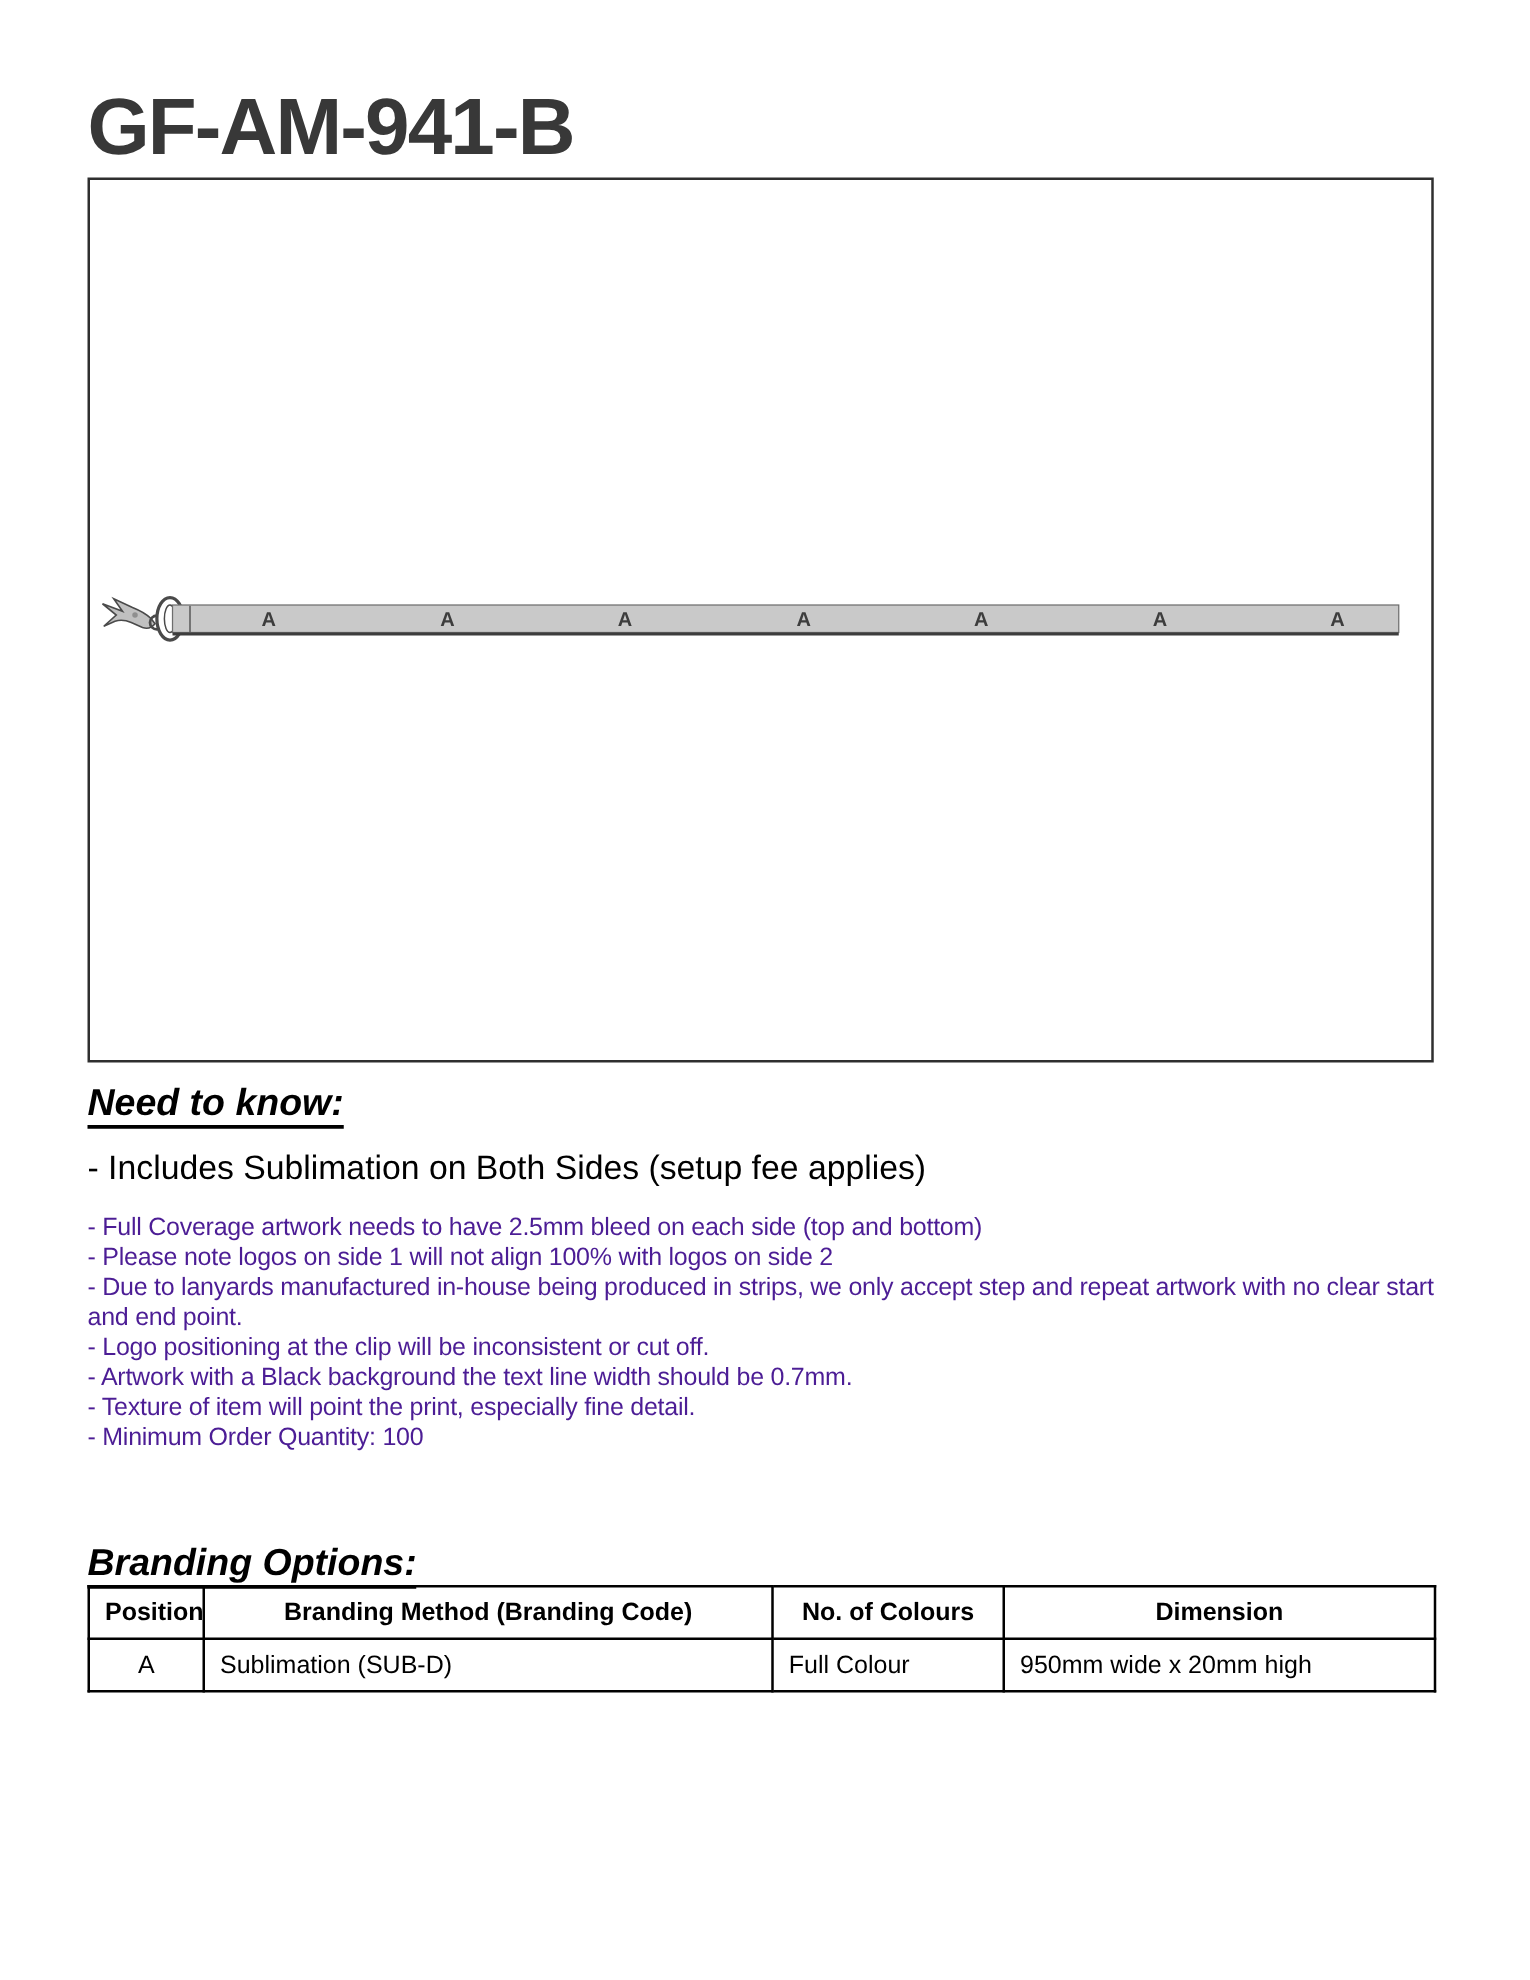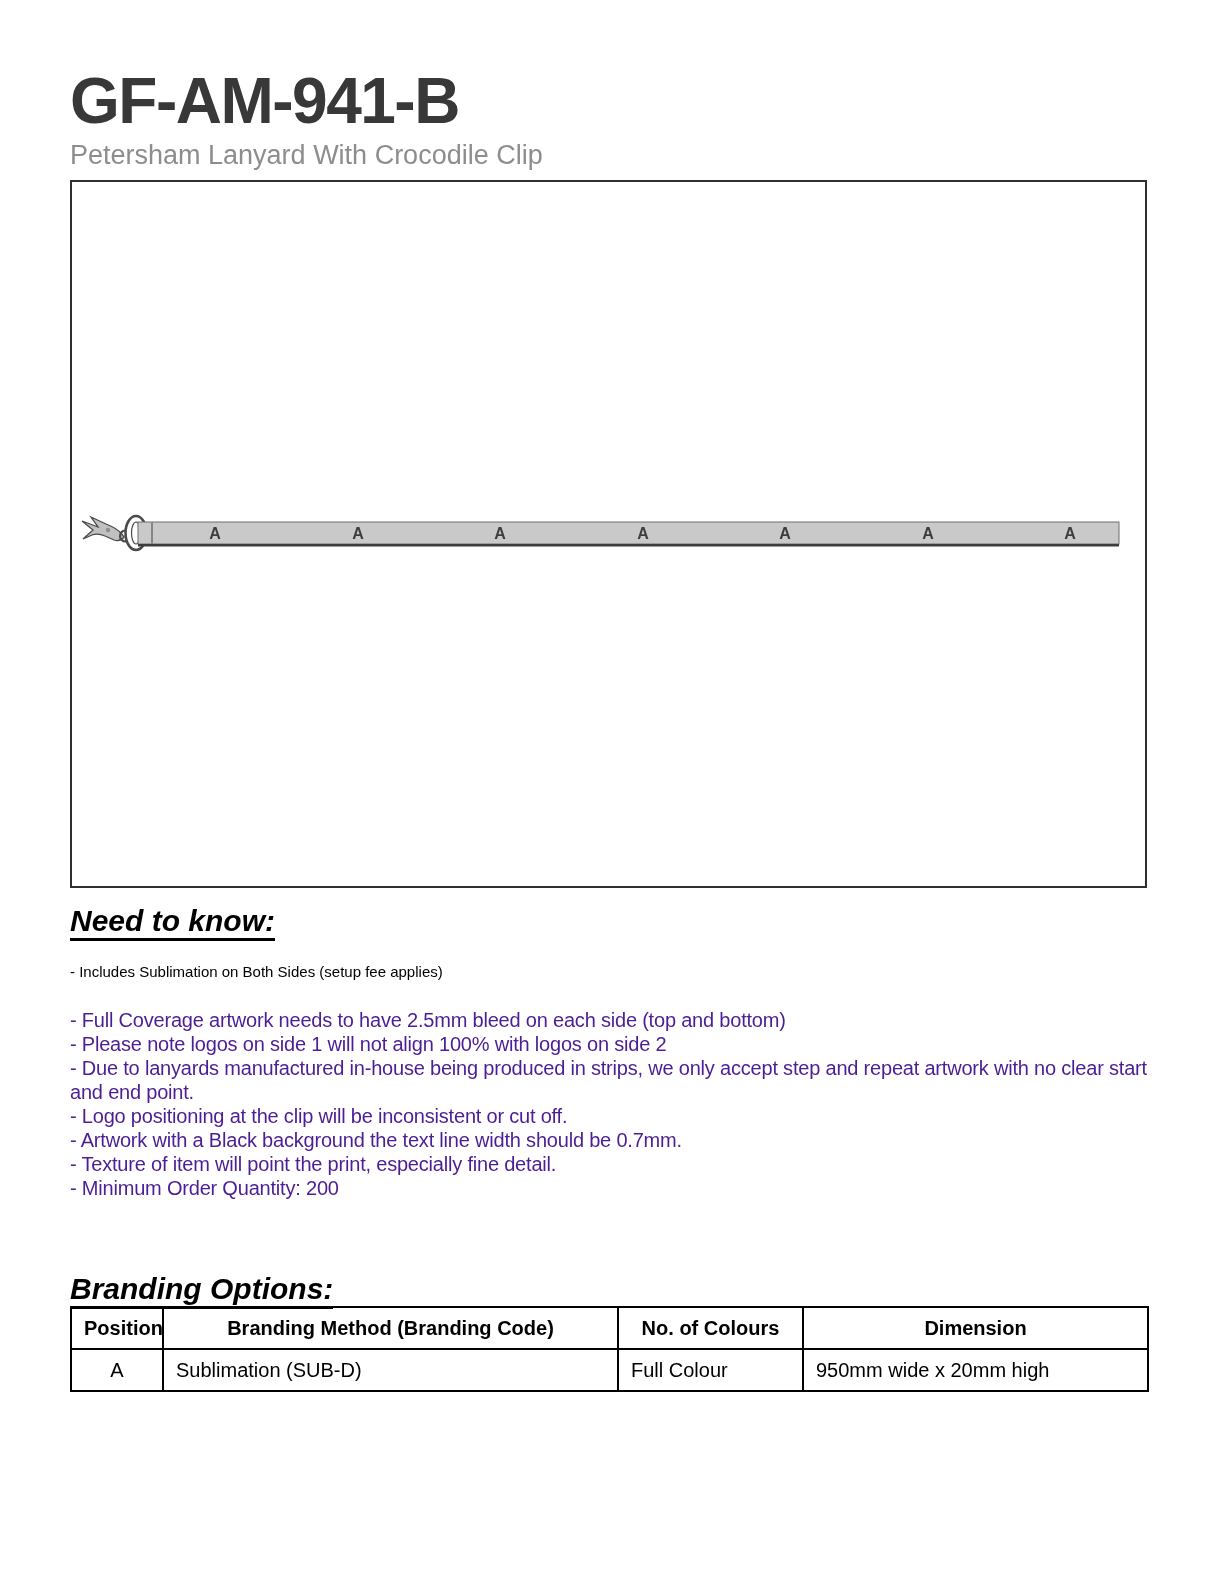--- a/index.html
+++ b/index.html
@@ -58,21 +58,21 @@
     font-weight: bold;
     color: #000000;
     font-style: italic;
   }
   h2.section-heading .underlined {
     border-bottom: 3px solid #000000;
     padding-bottom: 1px;
   }
   .note-black {
     margin-top: 22px;
-    font-size: 15px;
+    font-size: 27px;
     line-height: 24px;
     color: #000000;
   }
   .notes-red {
     margin-top: 24px;
     width: 1090px;
     font-size: 20px;
     line-height: 24px;
     letter-spacing: -0.2px;
     color: #4c1d95;
@@ -106,21 +106,20 @@
   .col-colours  { width: 185px; }
   .col-dimension{ width: 345px; }
 </style>
 </head>
 <body>
 
 <div class="page">
   <div class="content">
 
     <h1 class="product-code">GF-AM-941-B</h1>
-    <div class="product-name">Petersham Lanyard With Crocodile Clip</div>
 
     <div class="image-box">
       <svg class="lanyard-svg" width="1073" height="70" viewBox="0 0 1073 70" xmlns="http://www.w3.org/2000/svg">
 
         <g>
           <path d="M10,22 L26,28 L19,18 L34,25 Q44,29 49,34 L52,38 Q48,43 42,41 L33,37 Q26,34 20,36 L11,40 L21,31 Z" fill="#c0c0c0" stroke="#4a4a4a" stroke-width="1.3"></path>
           <circle cx="36" cy="31" r="2.2" fill="#8f8f8f"></circle>
         </g>
 
         <circle cx="53.5" cy="37" r="5.5" fill="none" stroke="#4a4a4a" stroke-width="2.2"></circle>
@@ -154,21 +153,21 @@
 
     <div class="note-black">- Includes Sublimation on Both Sides (setup fee applies)</div>
 
     <div class="notes-red">
       <div>- Full Coverage artwork needs to have 2.5mm bleed on each side (top and bottom)</div>
       <div>- Please note logos on side 1 will not align 100% with logos on side 2</div>
       <div>- Due to lanyards manufactured in-house being produced in strips, we only accept step and repeat artwork with no clear start and end point.</div>
       <div>- Logo positioning at the clip will be inconsistent or cut off.</div>
       <div>- Artwork with a Black background the text line width should be 0.7mm.</div>
       <div>- Texture of item will point the print, especially fine detail.</div>
-      <div>- Minimum Order Quantity: 200</div>
+      <div>- Minimum Order Quantity: 100</div>
     </div>
 
     <div class="branding-heading-wrap">
       <h2 class="section-heading" style="padding-top:0">
         <span class="underlined">Branding Options:</span>
       </h2>
     </div>
 
     <table class="branding-table">
       <colgroup>

